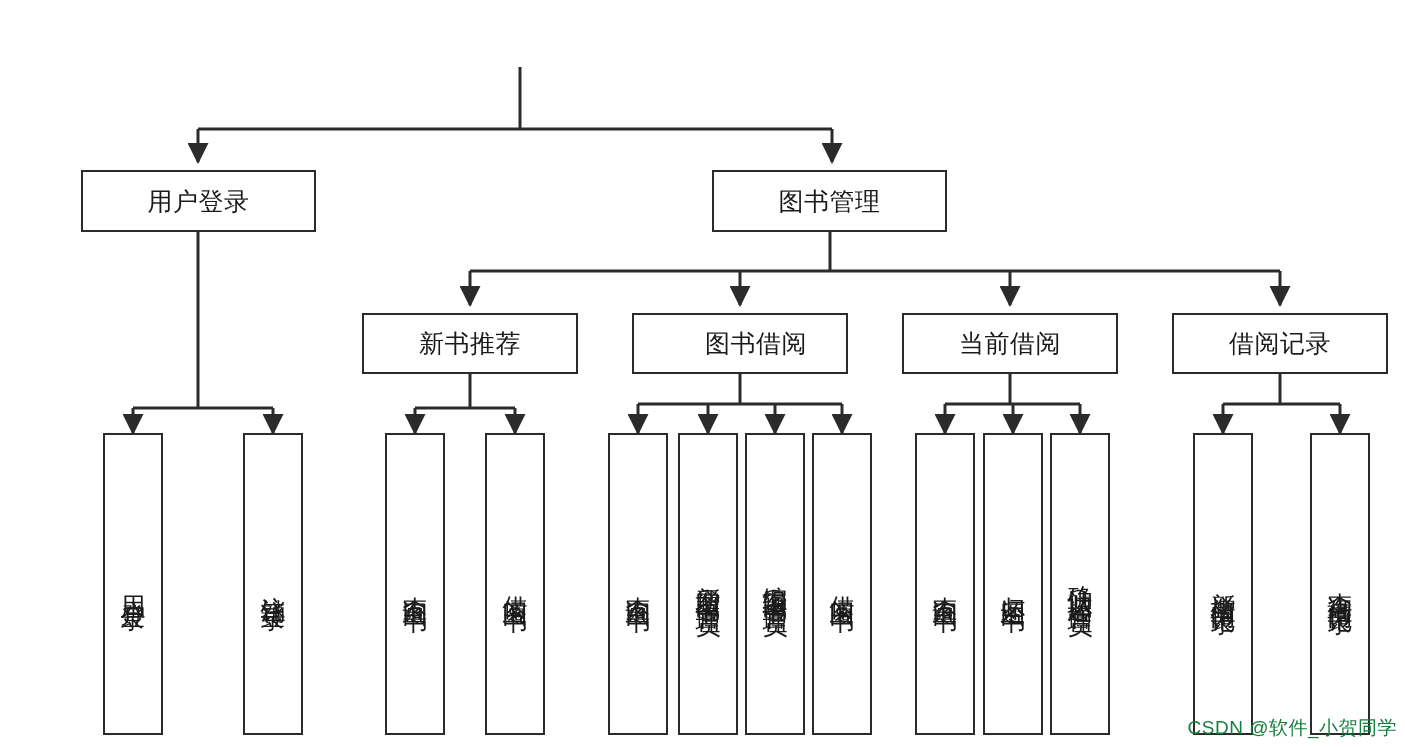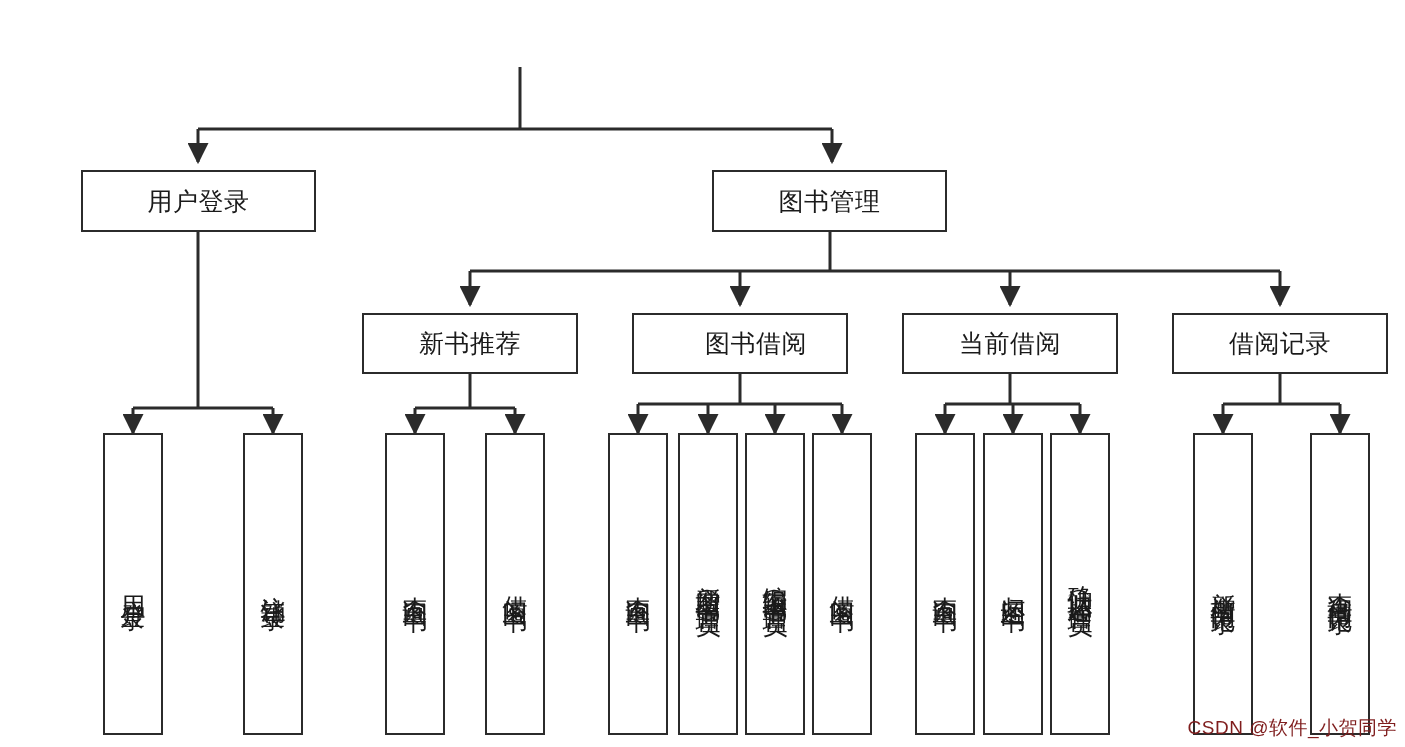--- a/index.html
+++ b/index.html
@@ -44,21 +44,21 @@
     text-orientation: upright;
     letter-spacing: 4px;
     line-height: 1;
     white-space: nowrap;
   }
   .watermark {
     position: absolute;
     right: 8px;
     bottom: 6px;
     font-size: 19px;
-    color: #7f1d1d;
+    color: #15803d;
     letter-spacing: 0.5px;
     white-space: nowrap;
     pointer-events: none;
   }
 </style>
 </head>
 <body>
 
 <div id="canvas">
 

